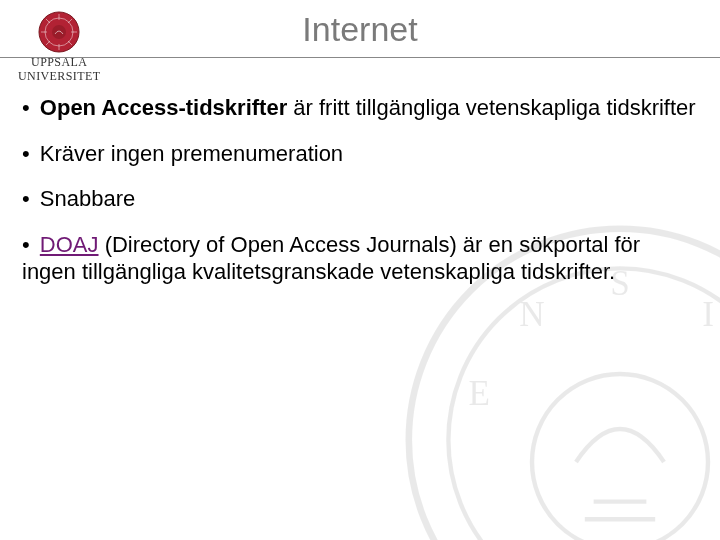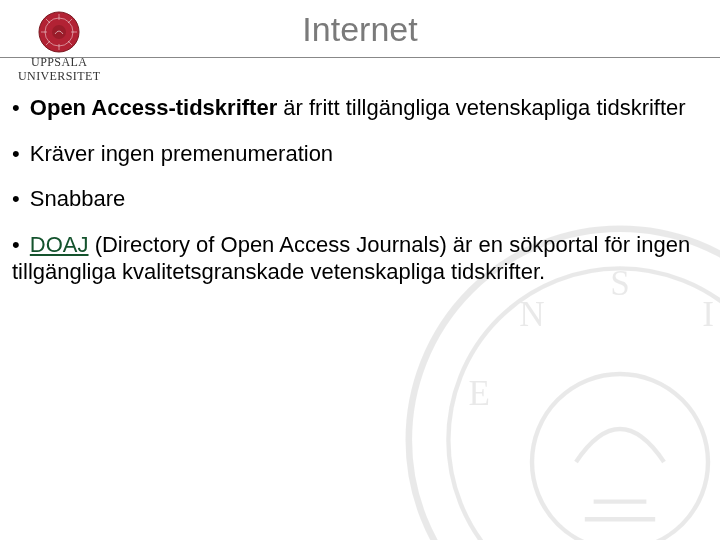--- a/index.html
+++ b/index.html
@@ -62,33 +62,33 @@
     margin: 4px 0 8px 0;
     font-weight: normal;
   }
   .rule {
     border: none;
     border-top: 1px solid #888;
     margin: 0 0 10px 0;
     width: 100%;
   }
   .content {
-    padding: 0 22px 0 12px;
+    padding: 0 22px 0 22px;
     font-size: 22px;
     line-height: 1.25;
     margin-top: 36px;
   }
   .item {
     margin: 14px 0 18px 0;
   }
   .bullet {
     margin-right: 4px;
   }
   .bold { font-weight: bold; }
-  a.link { color: #14532d; text-decoration: underline; }
+  a.link { color: #701a75; text-decoration: underline; }
 </style>
 </head>
 <body>
 
 <div class="slide">
 
   <div class="watermark">
     <svg viewBox="0 0 200 200">
       <circle cx="100" cy="100" r="96" fill="none" stroke="#555" stroke-width="3"></circle>
       <circle cx="100" cy="100" r="78" fill="none" stroke="#555" stroke-width="2"></circle>

